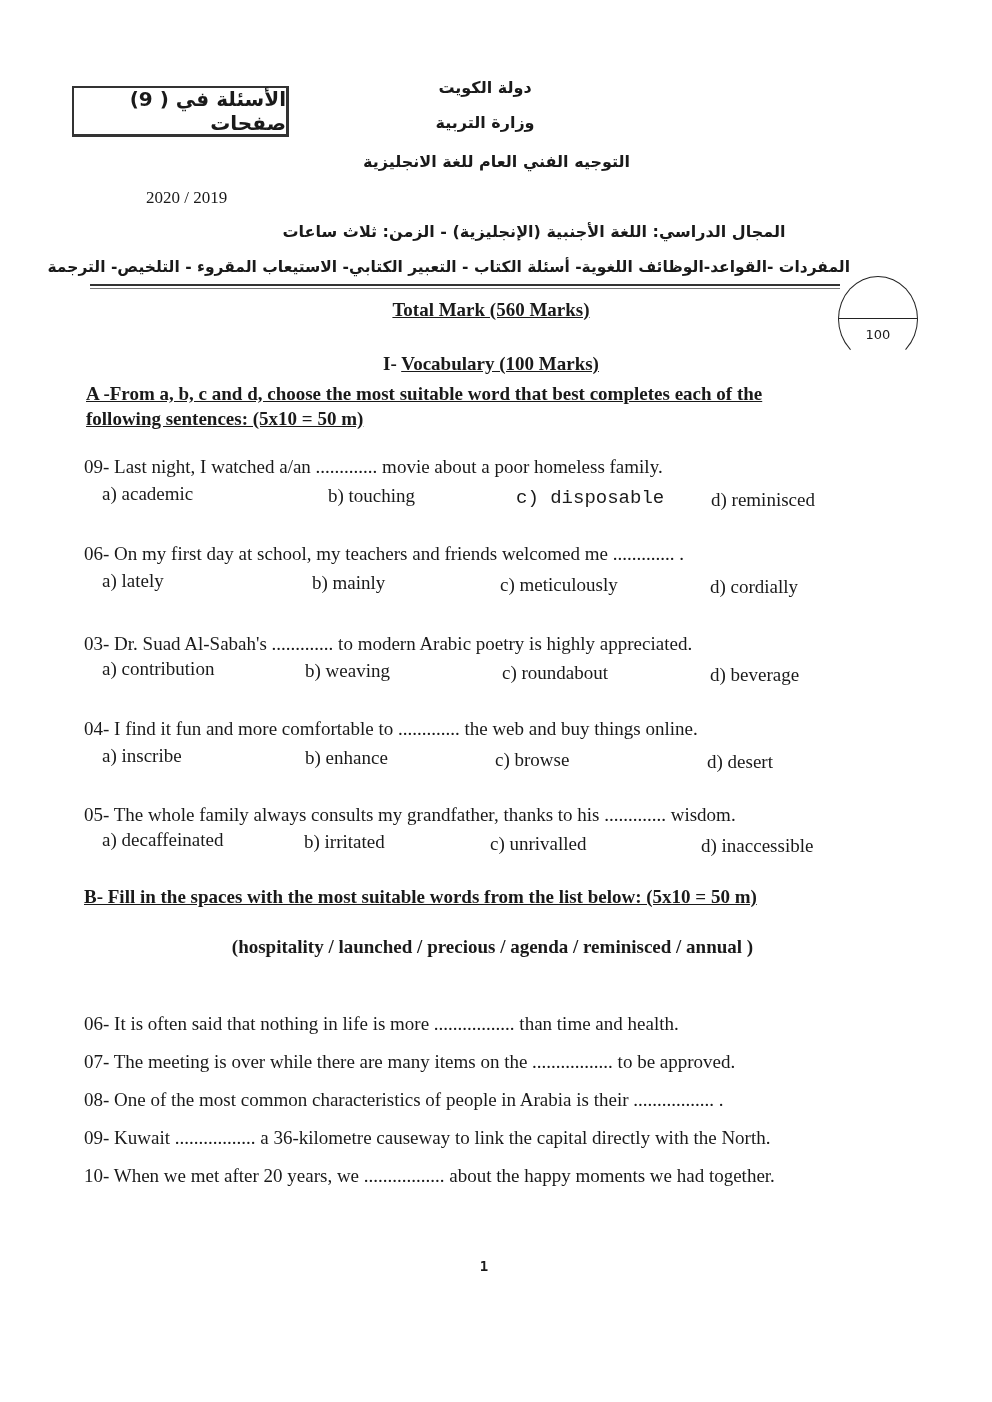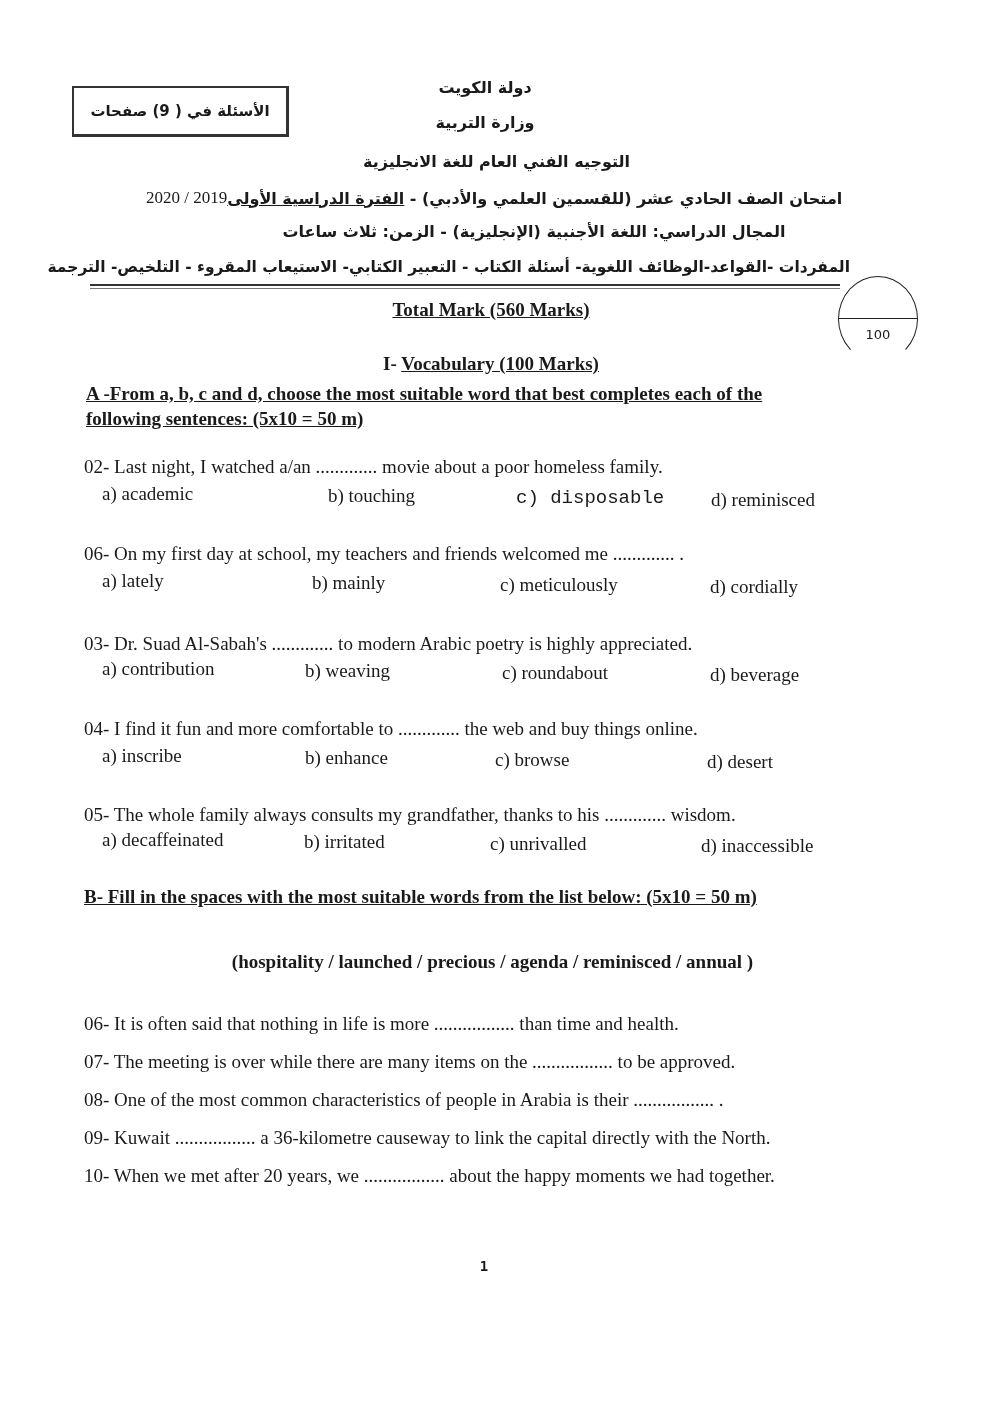--- a/index.html
+++ b/index.html
@@ -4,21 +4,21 @@
   <style>
     html, body { margin: 0; padding: 0; background: #ffffff; }
     body { width: 992px; height: 1402px; position: relative; overflow: hidden; color: #1a1a1a; }
     .serif { font-family: "Liberation Serif", "DejaVu Serif", serif; }
     .arabic { font-family: "DejaVu Sans", sans-serif; font-weight: bold; direction: rtl; }
 
     .page-box {
       position: absolute; left: 72px; top: 86px; width: 212px; height: 46px;
       border: 2px solid #333; border-bottom-width: 3px; border-right-width: 3px;
       display: flex; align-items: center; justify-content: center;
-      font-size: 15px;
+      font-size: 20px;
     }
     .ar-line { position: absolute; font-size: 16px; white-space: nowrap; margin-top: 12px; }
     .ar-center { left: 0; width: 992px; text-align: center; }
     .ul { text-decoration: underline; }
 
     .rule-top { position: absolute; left: 90px; top: 284px; width: 750px; height: 0; border-top: 2px solid #333; }
     .rule-bottom { position: absolute; left: 90px; top: 288px; width: 750px; height: 0; border-top: 1px solid #777; }
 
     .mark-circle {
       position: absolute; left: 838px; top: 276px; width: 78px; height: 84px;
@@ -27,39 +27,36 @@
     }
     .mark-circle .divider { position: absolute; left: 0; right: 0; top: 41px; border-top: 1.5px solid #222; }
     .mark-circle .val { position: absolute; left: 0; right: 0; top: 50px; text-align: center; font-family: "DejaVu Sans", sans-serif; font-size: 13px; }
 
     .h-center { position: absolute; left: 0; width: 982px; text-align: center; font-weight: bold; font-size: 19px; }
     .instr { position: absolute; left: 86px; font-weight: bold; font-size: 19px; text-decoration: underline; white-space: nowrap; }
 
     .q { position: absolute; left: 84px; font-size: 19px; white-space: nowrap; }
     .opt { position: absolute; font-size: 19px; white-space: nowrap; }
 
-    .word-list { position: absolute; left: 0; width: 982px; text-align: center; font-weight: bold; font-size: 19px; margin-top: 15px; }
+    .word-list { position: absolute; left: 0; width: 982px; text-align: center; font-weight: bold; font-size: 19px; }
     .page-num { position: absolute; left: 0; width: 968px; text-align: center; font-family: "DejaVu Sans Mono", monospace; font-size: 14px; font-weight: bold; }
   </style>
 </head>
 <body>
 
 <div class="page-box arabic">
   <span>الأسئلة في ( 9) صفحات</span>
 </div>
 
 <div class="ar-line arabic ar-center" style="top:66px; padding-left:0; left:0; width:970px;">دولة الكويت</div>
 <div class="ar-line arabic ar-center" style="top:101px; width:970px;">وزارة التربية</div>
 <div class="ar-line arabic" style="top:140px; left:420px; width:210px; text-align:right;">التوجيه الفني العام للغة الانجليزية</div>
 
 <div class="ar-line" style="top:176px; left:146px; width:690px; display:flex; align-items:center; justify-content:space-between;">
   <span class="serif" style="font-size:17px;">2020 / 2019</span>
-  <span class="arabic" style="font-size:16px;">
-    <span>امتحان الصف الحادي عشر (للقسمين العلمي والأدبي) - </span><span class="ul">الفترة الدراسية الأولى</span>
-  </span>
 </div>
 
 <div class="ar-line arabic" style="top:210px; left:250px; width:568px; text-align:center;">المجال الدراسي: اللغة الأجنبية (الإنجليزية) - الزمن: ثلاث ساعات</div>
 <div class="ar-line arabic" style="top:246px; left:104px; width:746px; text-align:center; font-size:15.5px;">المفردات -القواعد-الوظائف اللغوية- أسئلة الكتاب - التعبير الكتابي- الاستيعاب المقروء - التلخيص- الترجمة</div>
 
 <div class="rule-top"></div>
 <div class="rule-bottom"></div>
 
 <div class="mark-circle">
   <div class="divider"></div>
@@ -68,21 +65,21 @@
 
 <div class="h-center serif ul" style="top:299px; width:982px;">Total Mark (560 Marks)</div>
 
 <div class="h-center serif" style="top:353px;">
   <span>I- </span><span class="ul">Vocabulary (100 Marks)</span>
 </div>
 
 <div class="instr serif" style="top:383px;">A -From a, b, c and d, choose the most suitable word that best completes each of the</div>
 <div class="instr serif" style="top:408px;">following sentences:  (5x10 = 50 m)</div>
 
-<div class="q serif" style="top:456px;">02- Last night, I watched a/an ............. movie about a poor homeless family.</div>
+<div class="q serif" style="top:456px;">09- Last night, I watched a/an ............. movie about a poor homeless family.</div>
 <div class="opt serif" style="top:483px; left:102px;">a) academic</div>
 <div class="opt serif" style="top:485px; left:328px;">b) touching</div>
 <div class="opt serif" style="top:487px; left:516px;font-family:Liberation Mono, monospace;">c) disposable</div>
 <div class="opt serif" style="top:489px; left:711px;">d) reminisced</div>
 
 <div class="q serif" style="top:543px;">06- On my first day at school, my teachers and friends welcomed me ............. .</div>
 <div class="opt serif" style="top:570px; left:102px;">a) lately</div>
 <div class="opt serif" style="top:572px; left:312px;">b) mainly</div>
 <div class="opt serif" style="top:574px; left:500px;">c) meticulously</div>
 <div class="opt serif" style="top:576px; left:710px;">d) cordially</div>

